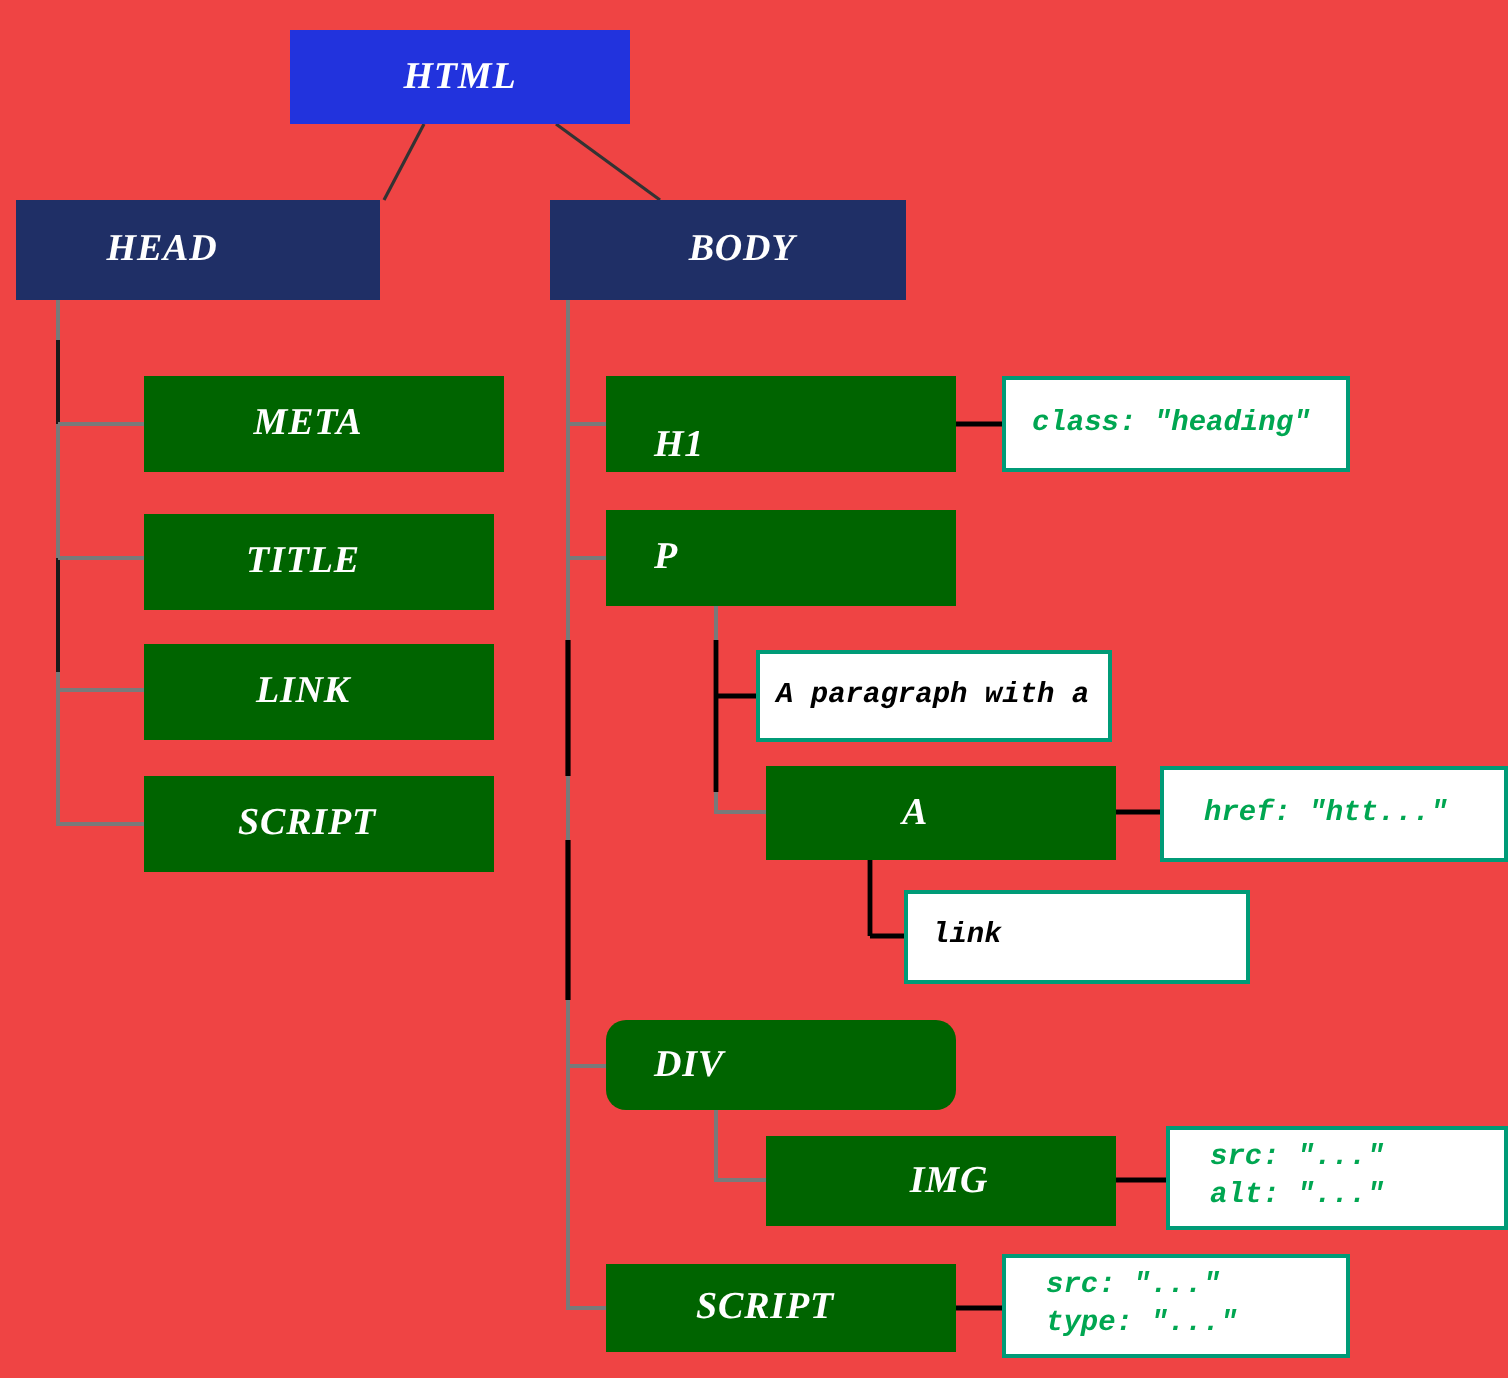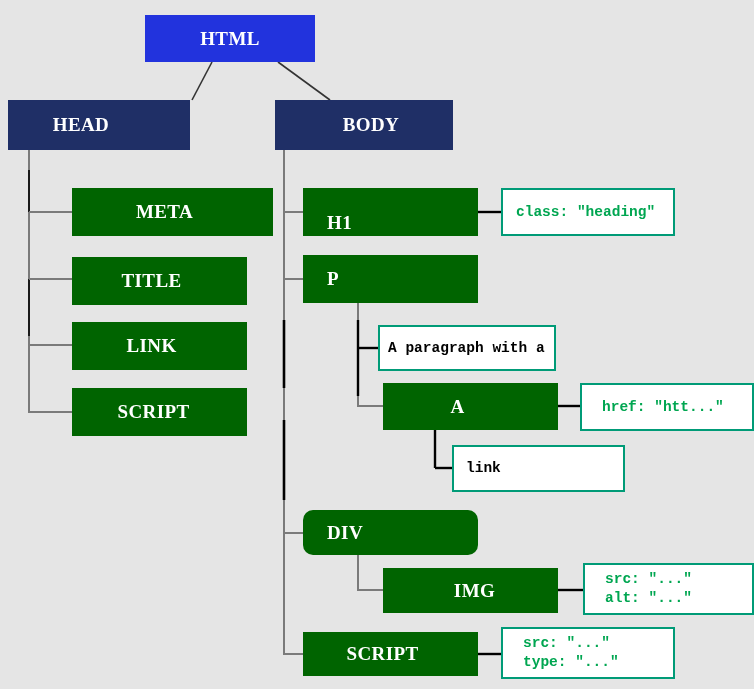--- a/index.html
+++ b/index.html
@@ -4,23 +4,24 @@
 <style>
   html, body {
     margin: 0;
     padding: 0;
     background: #ffffff;
   }
   #canvas {
     position: relative;
     width: 754px;
     height: 689px;
-    background: #e5e5e5;
+    background: #ef4444;
     overflow: hidden;
     font-family: "Liberation Sans", sans-serif;
+    font-style: italic;
   }
   #edges {
     position: absolute;
     left: 0;
     top: 0;
     width: 754px;
     height: 689px;
     pointer-events: none;
   }
   .node {
@@ -102,21 +103,21 @@
   </div>
 
   <div class="node elem section" style="left:275px; top:100px; width:178px; height:50px;">
     <span class="lbl" style="text-align:center; padding-left:14px;">BODY</span>
   </div>
 
   <div class="node elem section" style="left:8px; top:100px; width:182px; height:50px;">
     <span class="lbl" style="text-align:center; padding-right:36px;">HEAD</span>
   </div>
 
-  <div class="node elem tag" style="left:72px; top:188px; width:201px; height:48px;">
+  <div class="node elem tag" style="left:72px; top:188px; width:180px; height:48px;">
     <span class="lbl" style="text-align:center; padding-right:16px;">META</span>
   </div>
 
   <div class="node elem tag" style="left:72px; top:257px; width:175px; height:48px;">
     <span class="lbl" style="text-align:center; padding-right:16px;">TITLE</span>
   </div>
 
   <div class="node elem tag" style="left:72px; top:322px; width:175px; height:48px;">
     <span class="lbl" style="text-align:center; padding-right:16px;">LINK</span>
   </div>

